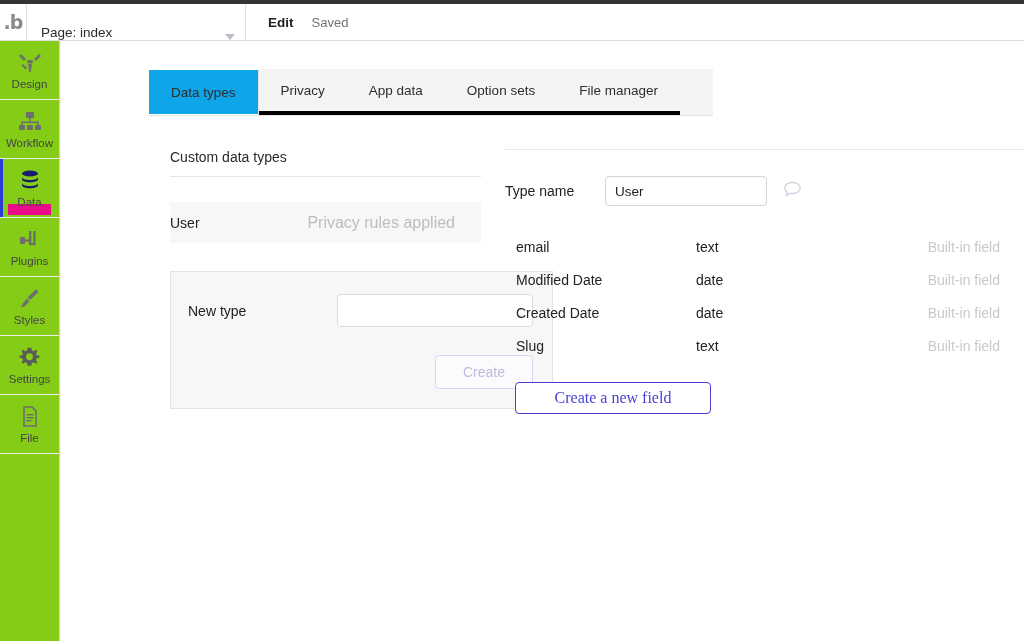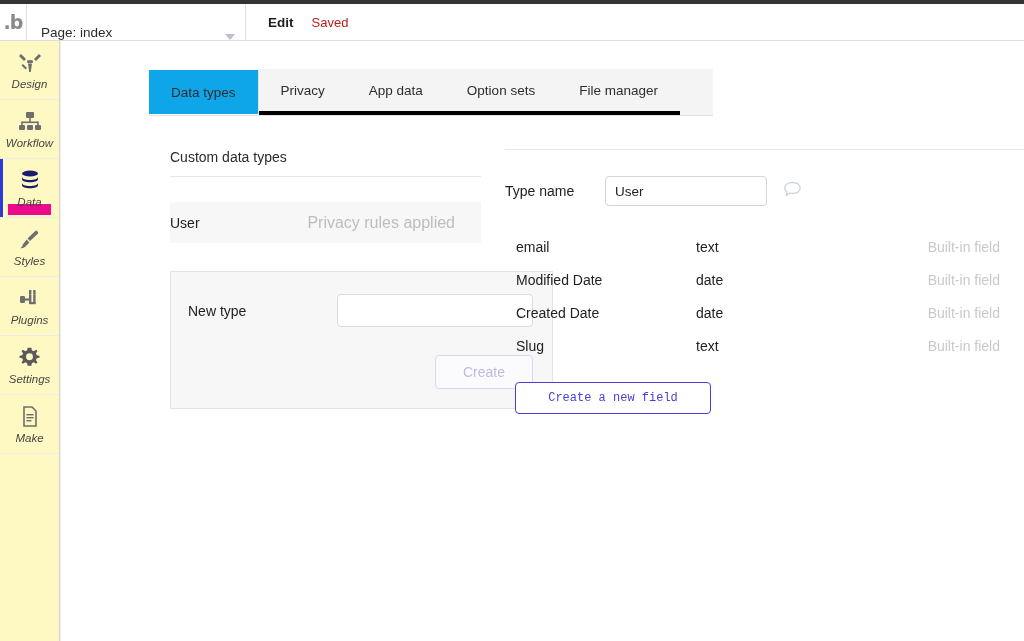--- a/index.html
+++ b/index.html
@@ -39,31 +39,31 @@
   }
   .page-select-label { font-size: 13.5px; color: #2b2b2b; }
   .caret {
     width: 0; height: 0;
     border-left: 5px solid transparent;
     border-right: 5px solid transparent;
     border-top: 6px solid #b9c0cc;
   }
   .edit-area { display: flex; align-items: center; gap: 18px; padding-left: 22px; }
   .edit-label { font-size: 13.5px; color: #1f1f1f; font-weight: 700; cursor: pointer; }
-  .saved-label { font-size: 13px; color: #b91c1c; }
+  .saved-label { font-size: 13px; color: #737373; }
 
   
   .shell { display: flex; height: 600px; width: 100%; }
 
   
   .sidebar {
     width: 60px; flex: 0 0 60px;
-    background: #fef9c3;
+    background: #84cc16;
     border-right: 1px solid #d6d6d6;
-    display: flex; flex-direction: column; font-style: italic;
+    display: flex; flex-direction: column;
   }
   .nav-item {
     position: relative;
     height: 59px;
     display: flex; flex-direction: column; align-items: center; justify-content: center;
     gap: 3px;
     border-bottom: 1px solid #ececec;
     cursor: pointer;
     color: #555555;
   }
@@ -209,22 +209,22 @@
   .f-type { flex: 0 0 200px; font-size: 14px; color: #222222; }
   .f-note { flex: 1 1 auto; text-align: right; padding-right: 24px; font-size: 14px; color: #c9c9c9; }
 
   .btn-create-field {
     margin-top: 20px; margin-left: 10px;
     width: 196px; height: 32px;
     border: 1px solid #4a41d4;
     border-radius: 4px;
     background: #ffffff;
     color: #4a41d4;
-    font-size: 12px;
-    font-family: Liberation Mono, monospace;
+    font-size: 16px;
+    font-family: Liberation Serif, serif;
     cursor: pointer;
     display: flex; align-items: center; justify-content: center;
   }
 </style>
 </head>
 <body>
 
 <div class="top-strip"></div>
 
 <div class="topbar">
@@ -289,68 +289,68 @@
         </svg>
       </span>
       <span class="nav-underline"></span>
       <span class="nav-label">Data</span>
     </div>
 
     <div class="nav-item">
       <span class="nav-icon">
         <svg width="24" height="22" viewBox="0 0 24 22">
           <g fill="#6e6e6e">
-            <path d="M19 2 C20 3 20.5 4 19.8 4.8 L12 12 L9.5 9.5 L17 2.2 C17.8 1.4 18.4 1.5 19 2 Z"></path>
-            <path d="M8.6 10.6 L11.4 13.4 L7.5 17.5 C6 19 3.5 19.5 2.5 19 C4 18.5 4.5 17 4.8 15.6 Z"></path>
-          </g>
-        </svg>
-      </span>
-      <span class="nav-label">Styles</span>
-    </div>
-
-    <div class="nav-item">
-      <span class="nav-icon">
-        <svg width="24" height="22" viewBox="0 0 24 22">
-          <g fill="#6e6e6e">
             <rect x="2" y="8" width="5" height="7" rx="1.2"></rect>
             <rect x="7" y="10.4" width="4" height="2.2"></rect>
             <rect x="11" y="6" width="2.4" height="10" rx="1"></rect>
             <rect x="15.2" y="6" width="2.4" height="10" rx="1"></rect>
             <path d="M11 2 L13.4 2 L13.4 6 L11 6 Z"></path>
             <path d="M15.2 2 L17.6 2 L17.6 6 L15.2 6 Z"></path>
             <rect x="11" y="14" width="6.6" height="2.2"></rect>
           </g>
         </svg>
       </span>
       <span class="nav-label">Plugins</span>
     </div>
 
     <div class="nav-item">
       <span class="nav-icon">
+        <svg width="24" height="22" viewBox="0 0 24 22">
+          <g fill="#6e6e6e">
+            <path d="M19 2 C20 3 20.5 4 19.8 4.8 L12 12 L9.5 9.5 L17 2.2 C17.8 1.4 18.4 1.5 19 2 Z"></path>
+            <path d="M8.6 10.6 L11.4 13.4 L7.5 17.5 C6 19 3.5 19.5 2.5 19 C4 18.5 4.5 17 4.8 15.6 Z"></path>
+          </g>
+        </svg>
+      </span>
+      <span class="nav-label">Styles</span>
+    </div>
+
+    <div class="nav-item">
+      <span class="nav-icon">
         <svg width="23" height="23" viewBox="0 0 24 24">
           <path fill="#5a5a5a" d="M12 1.8 L14 1.8 L14.5 4.6 C15.2 4.8 15.9 5.1 16.5 5.5 L18.9 3.9 L20.3 5.3 L18.7 7.7 C19.1 8.3 19.4 9 19.6 9.7 L22.4 10.2 L22.4 12.2 L19.6 12.7 C19.4 13.4 19.1 14.1 18.7 14.7 L20.3 17.1 L18.9 18.5 L16.5 16.9 C15.9 17.3 15.2 17.6 14.5 17.8 L14 20.6 L12 20.6 L10 20.6 L9.5 17.8 C8.8 17.6 8.1 17.3 7.5 16.9 L5.1 18.5 L3.7 17.1 L5.3 14.7 C4.9 14.1 4.6 13.4 4.4 12.7 L1.6 12.2 L1.6 10.2 L4.4 9.7 C4.6 9 4.9 8.3 5.3 7.7 L3.7 5.3 L5.1 3.9 L7.5 5.5 C8.1 5.1 8.8 4.8 9.5 4.6 L10 1.8 Z M12 7.6 A3.6 3.6 0 1 0 12 14.8 A3.6 3.6 0 1 0 12 7.6 Z"></path>
         </svg>
       </span>
       <span class="nav-label">Settings</span>
     </div>
 
     <div class="nav-item">
       <span class="nav-icon">
         <svg width="22" height="24" viewBox="0 0 22 24">
           <g fill="none" stroke="#6e6e6e" stroke-width="1.6">
             <path d="M5 2 H13 L17 6 V21 H5 Z"></path>
           </g>
           <g fill="#6e6e6e">
             <rect x="7.4" y="9" width="7.2" height="1.4"></rect>
             <rect x="7.4" y="12" width="7.2" height="1.4"></rect>
             <rect x="7.4" y="15" width="5" height="1.4"></rect>
           </g>
         </svg>
       </span>
-      <span class="nav-label">Make</span>
+      <span class="nav-label">File</span>
     </div>
 
   </div>
 
   <div class="main">
 
     <div class="tabbar">
       <div class="tab active">
         <span>Data types</span>
       </div>

